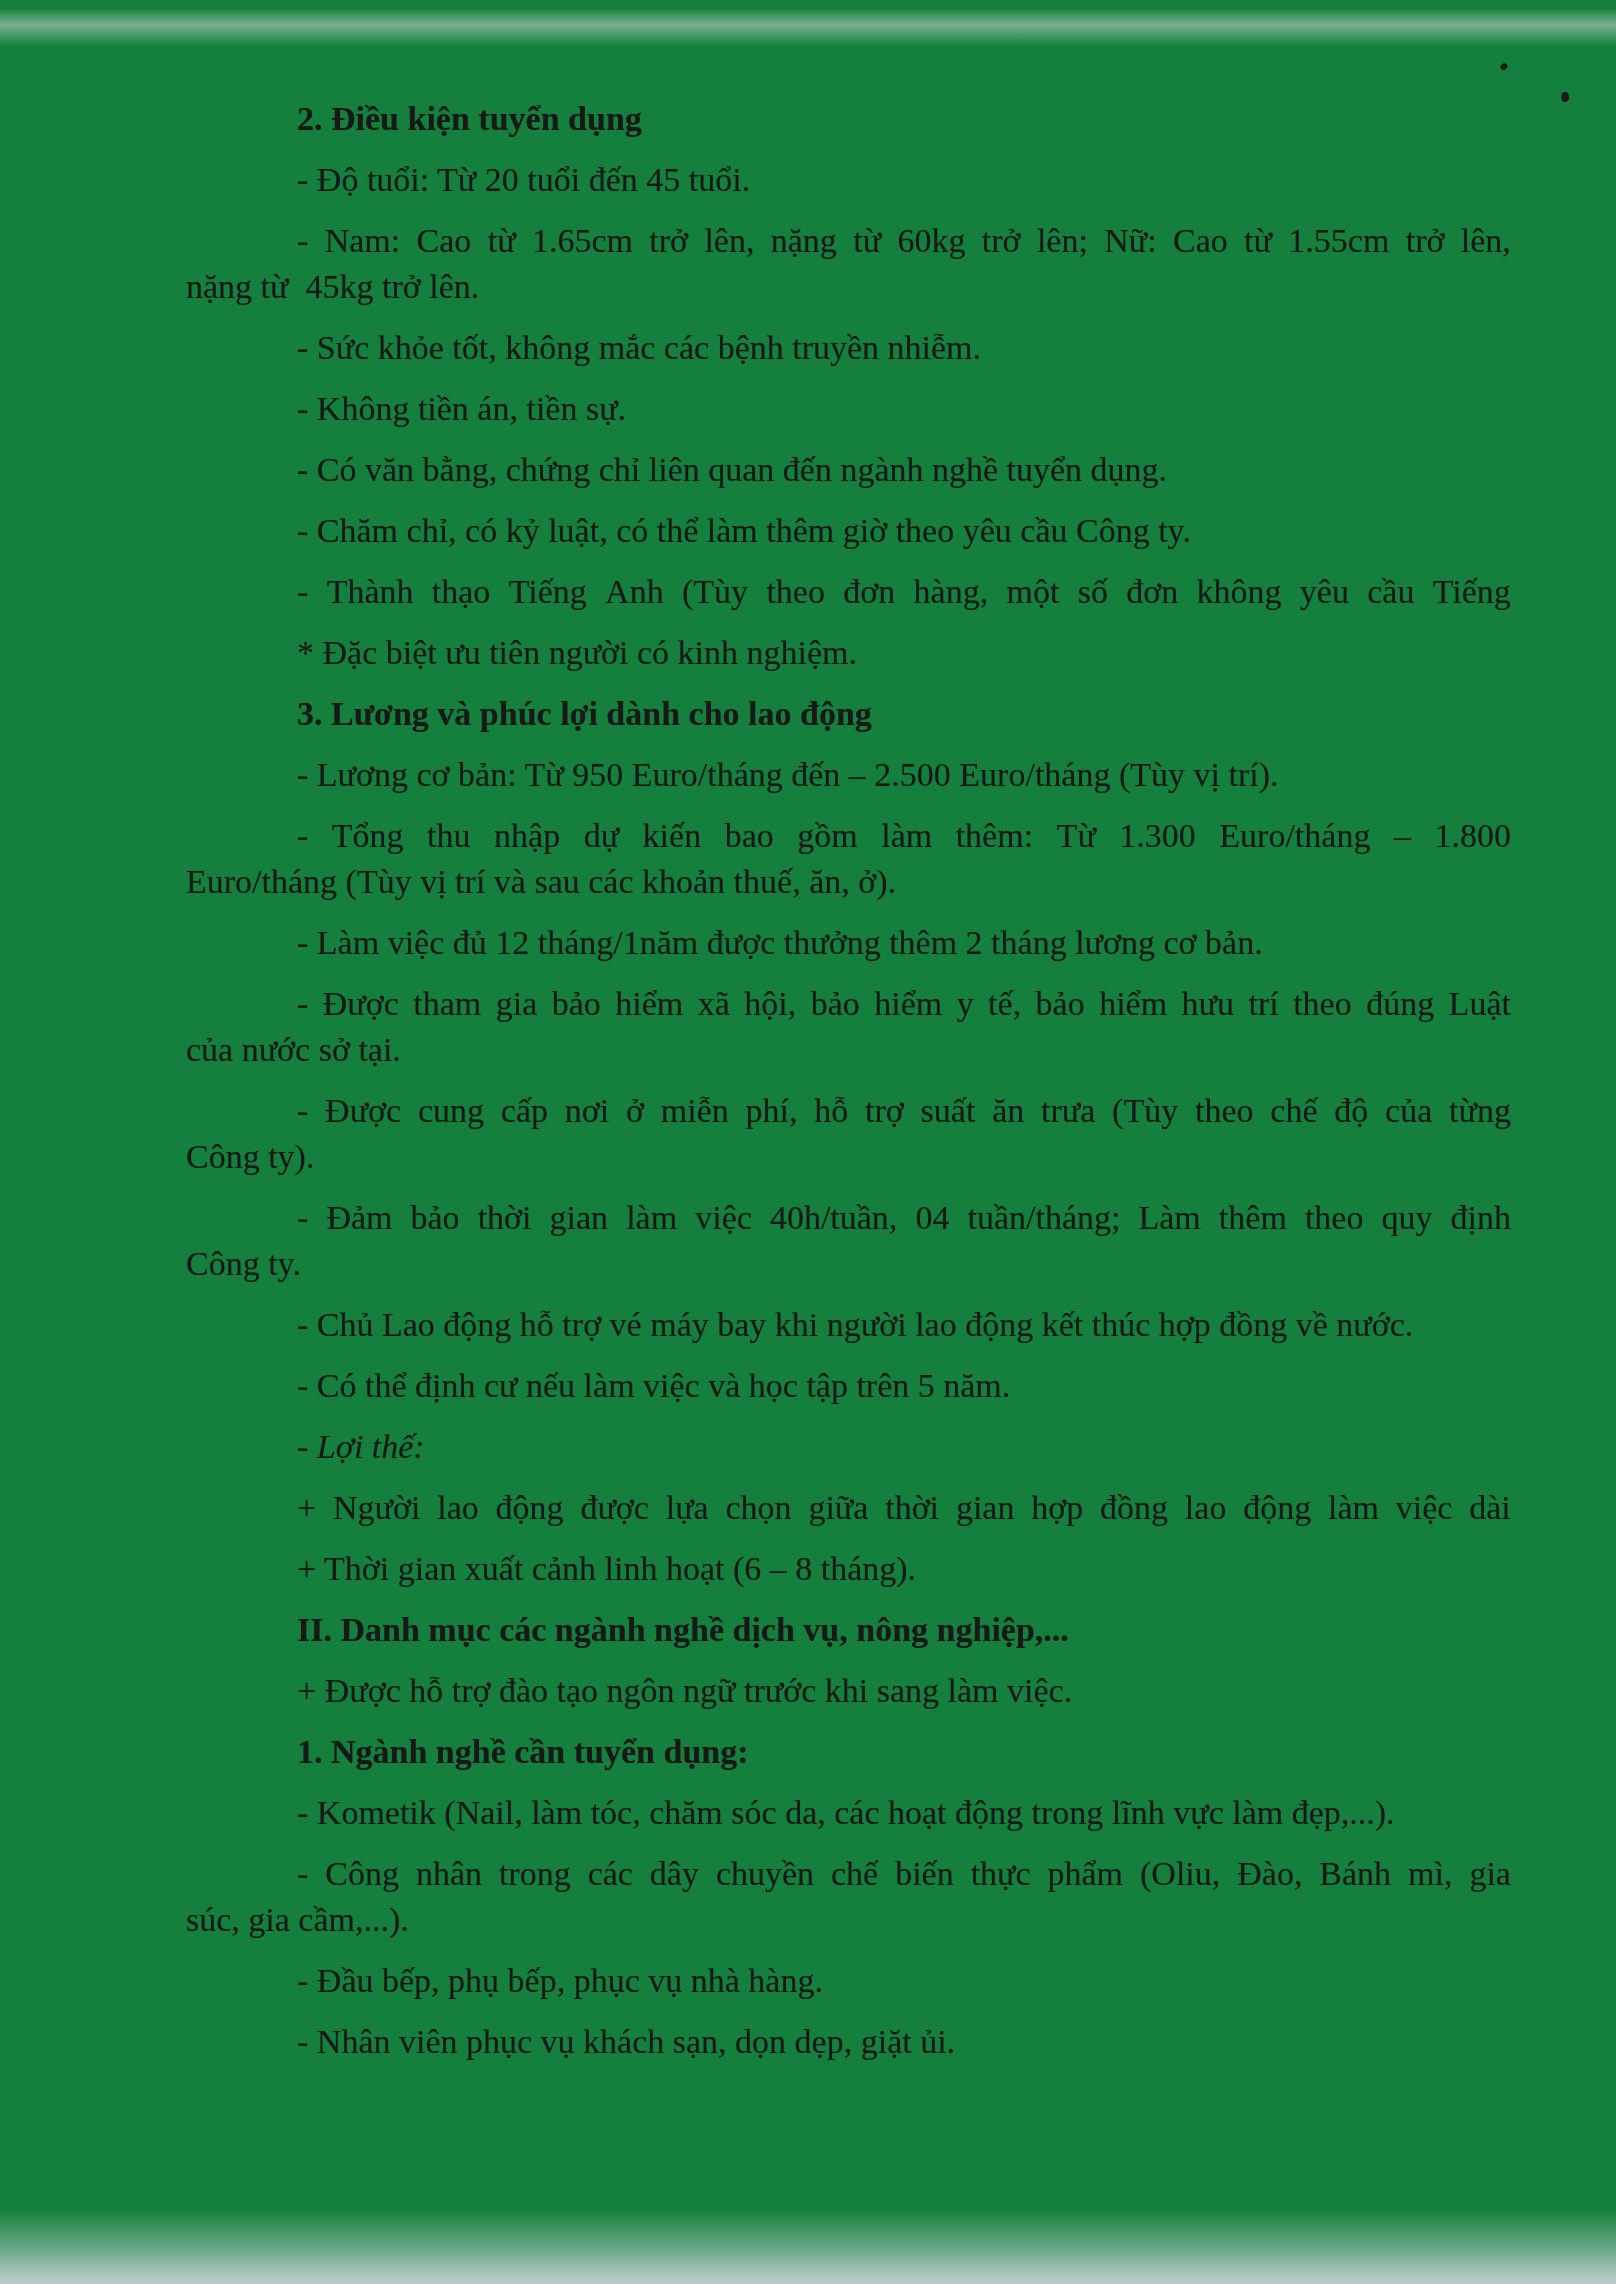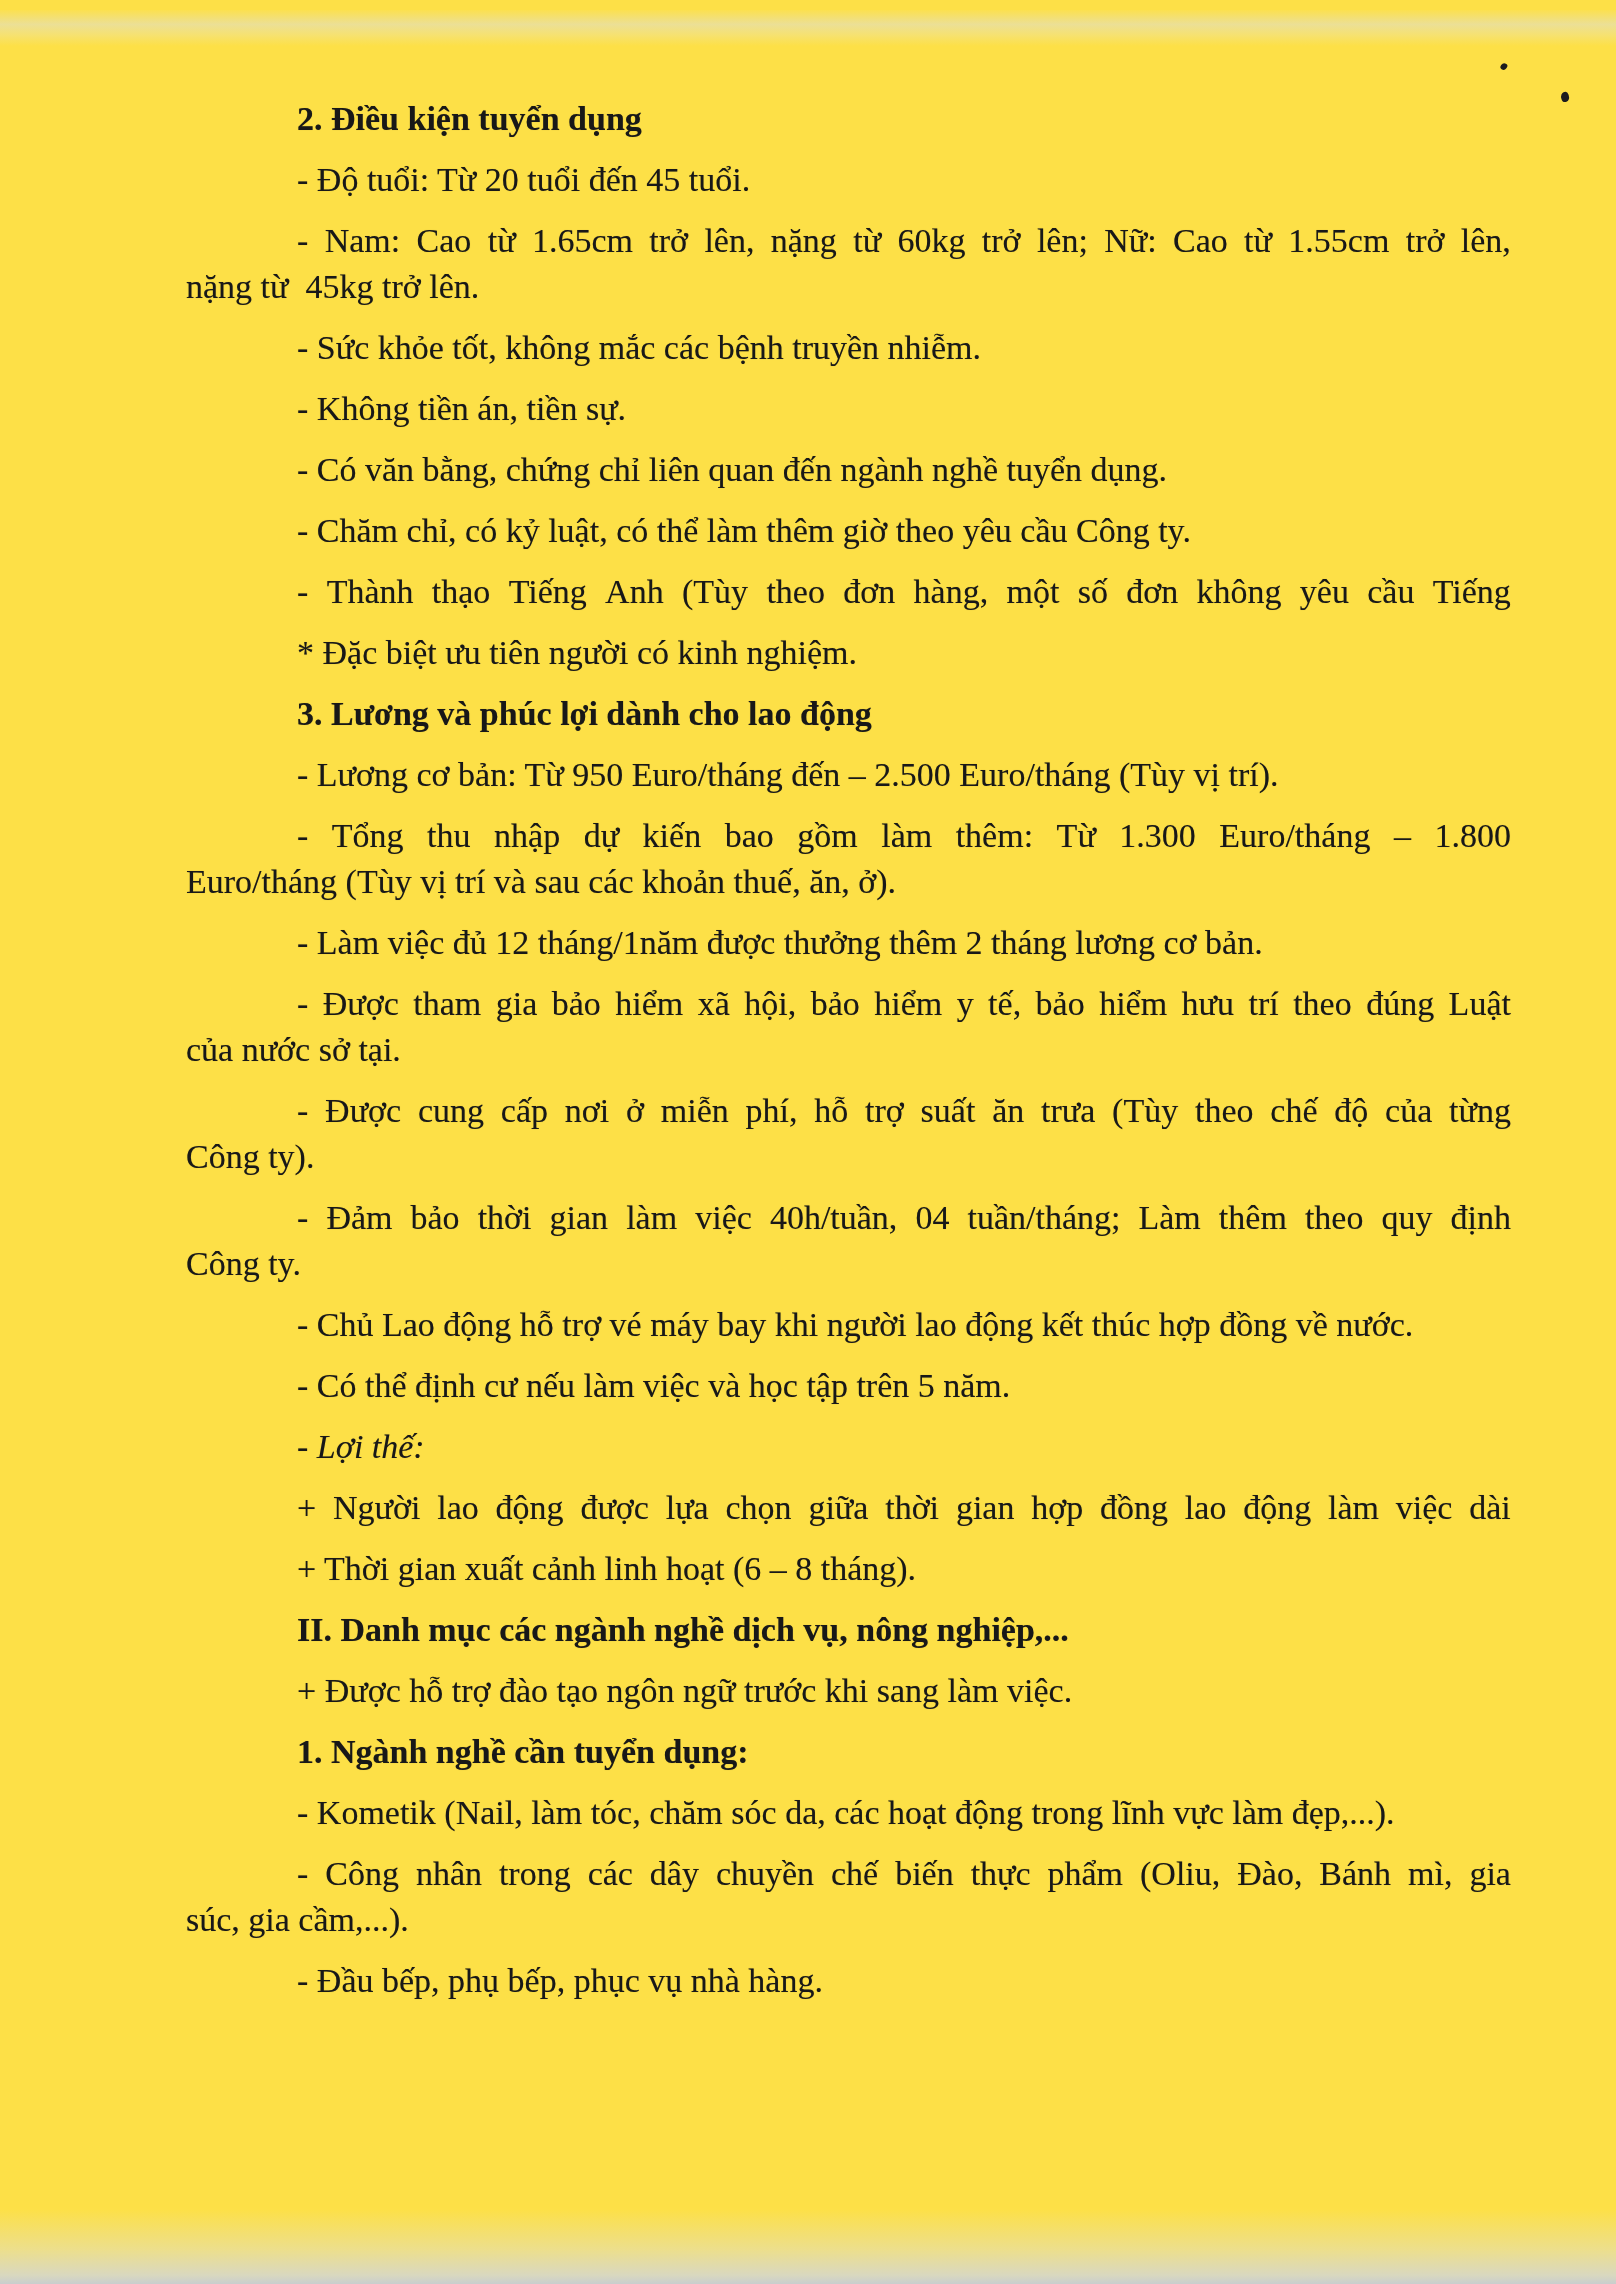--- a/index.html
+++ b/index.html
@@ -4,21 +4,21 @@
 <style>
   html, body {
     margin: 0;
     padding: 0;
     background: #ffffff;
   }
   .page {
     position: relative;
     width: 1617px;
     height: 2284px;
-    background: #fde047;
+    background: #15803d;
     overflow: hidden;
     font-family: "Liberation Serif", "DejaVu Serif", serif;
   }
   
   .scan-band-top {
     position: absolute;
     left: 0; top: 10.4px;
     width: 100%; height: 36px;
     background:
       linear-gradient(to bottom,
@@ -300,18 +300,21 @@
           <span>Đào,</span>
           <span>Bánh</span>
           <span>mì,</span>
           <span>gia</span>
         </div>
         <div class="line">súc, gia cầm,...).</div>
       </div>
       <div class="para body">
         <div class="line indent">- Đầu bếp, phụ bếp, phục vụ nhà hàng.</div>
       </div>
+      <div class="para body">
+        <div class="line indent">- Nhân viên phục vụ khách sạn, dọn dẹp, giặt ủi.</div>
+      </div>
     </div>
   <div class="scan-band-bottom"></div>
 <div class="speck" style="left: 1501px; top: 63px; width: 5.9px; height: 6.5px; transform: rotate(35deg);"></div>
     <div class="speck" style="left: 1561px; top: 92px; width: 7.8px; height: 9.8px; transform: rotate(-18deg);"></div>
   </div>
 
 
 </body></html>

